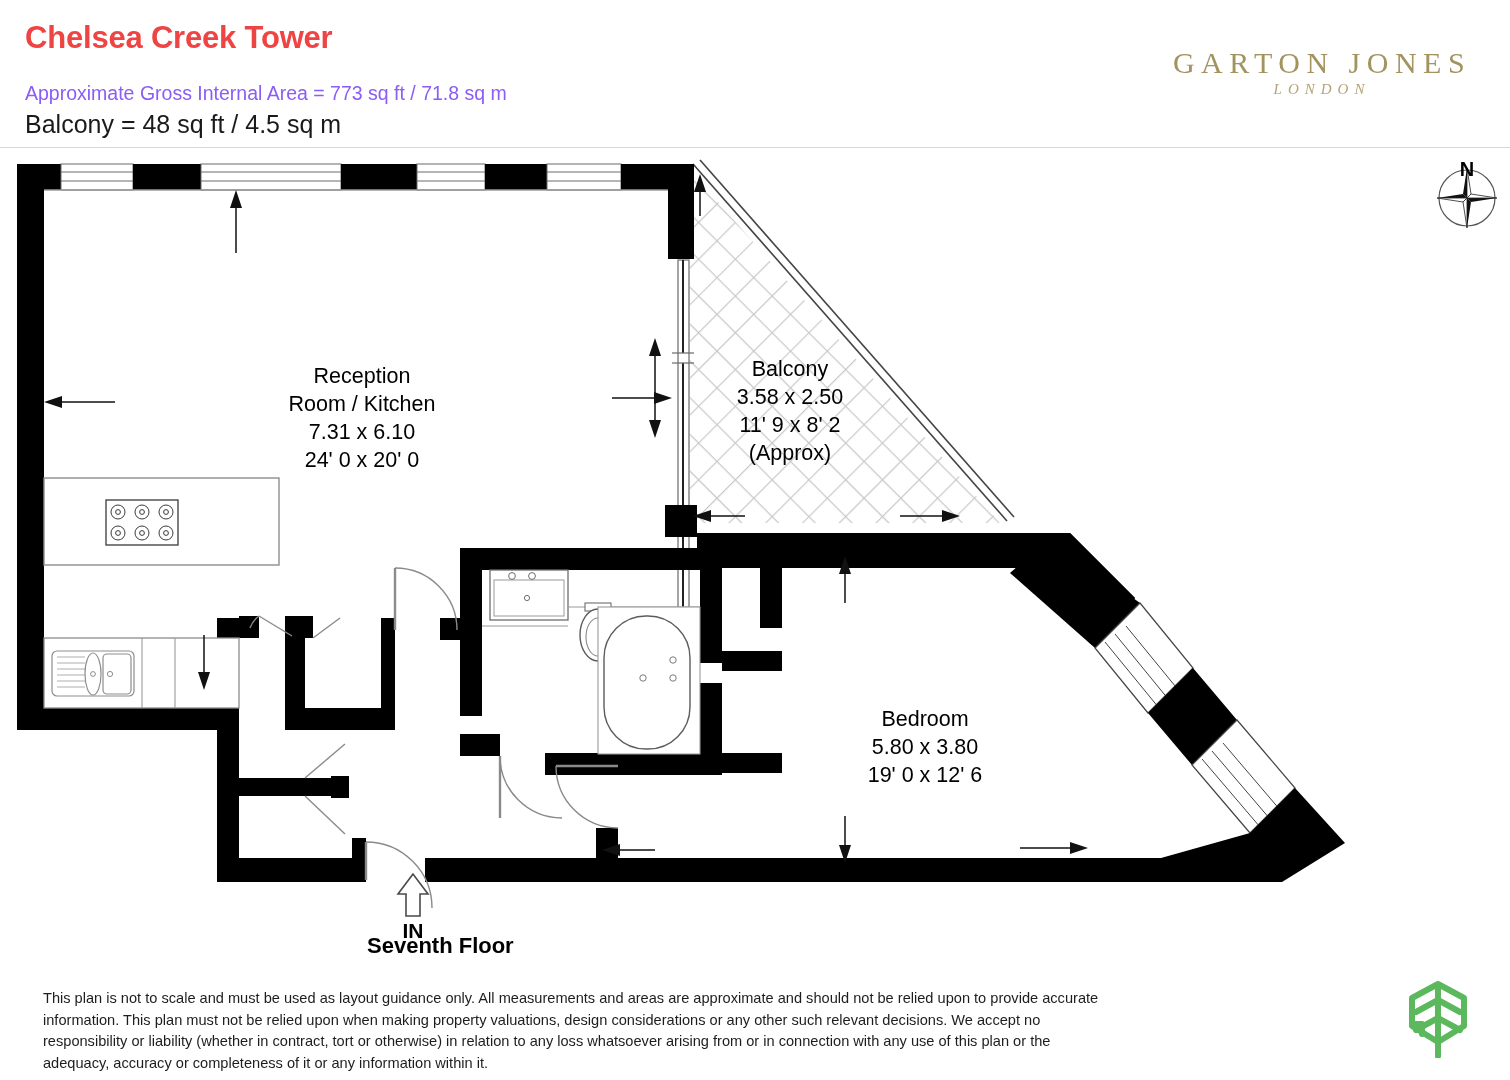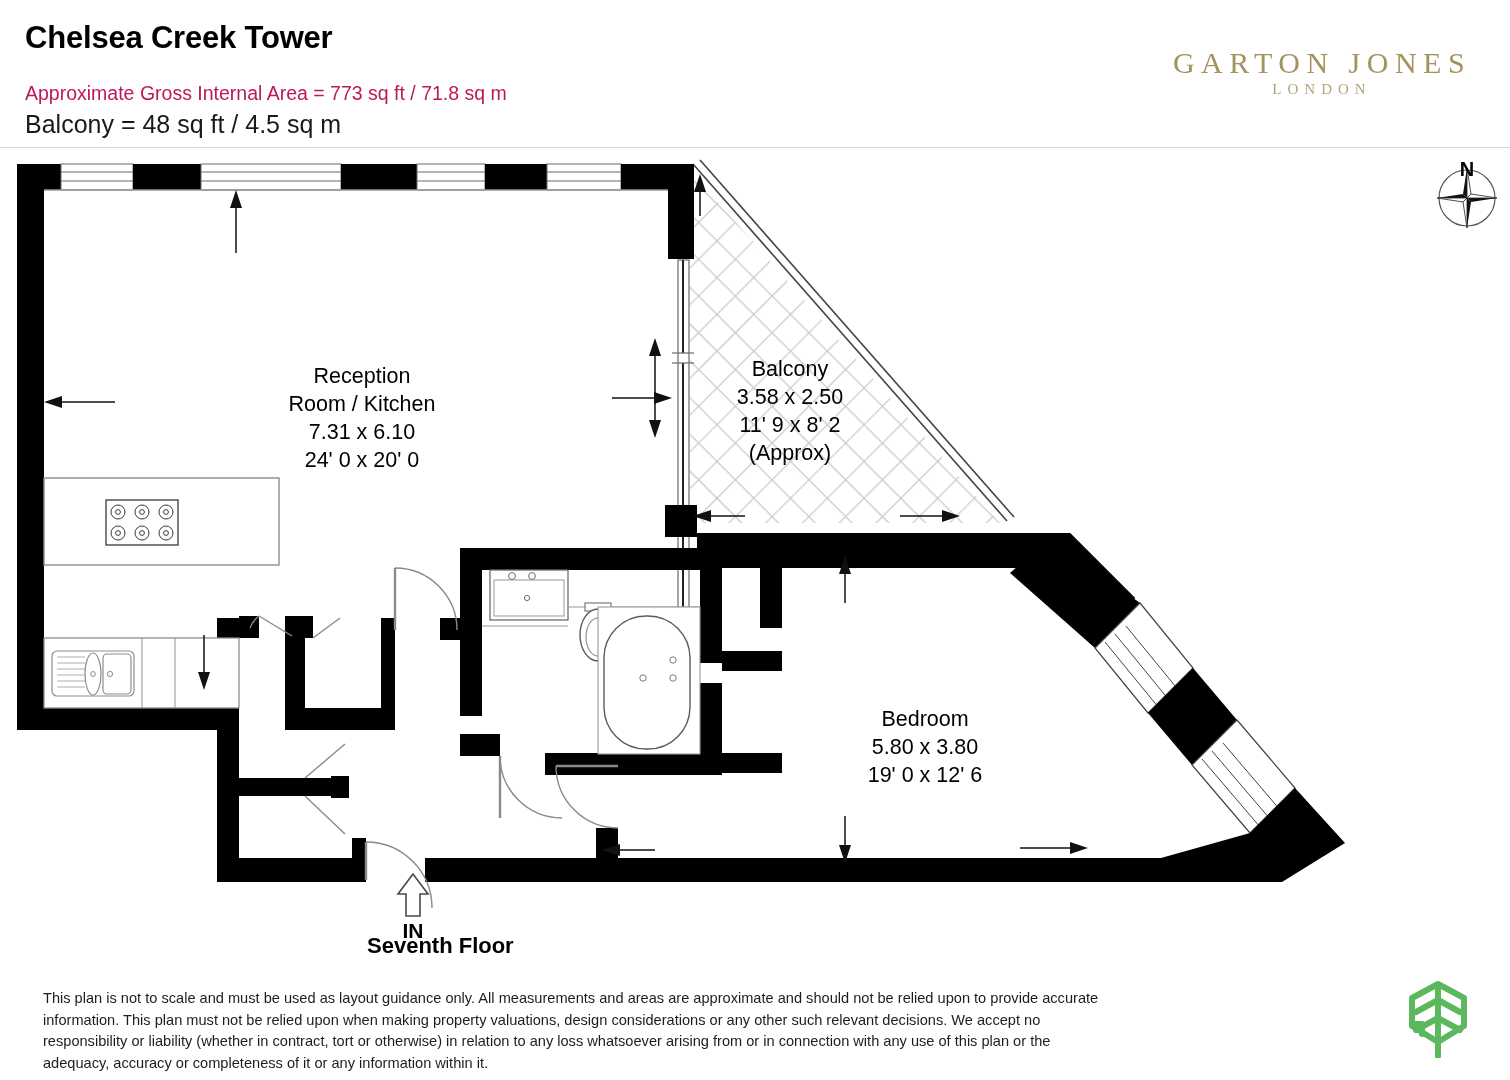--- a/index.html
+++ b/index.html
@@ -22,27 +22,27 @@
     position: absolute;
     left: 0; top: 0;
     width: 1510px; height: 148px;
   }
   #property-title {
     position: absolute;
     left: 25px; top: 20px;
     font-size: 31px;
     font-weight: bold;
     letter-spacing: -0.2px;
-    color: #000000;
+    color: #ef4444;
   }
   #area-line-1 {
     position: absolute;
     left: 25px; top: 82px;
     font-size: 19.5px;
-    color: #be185d;
+    color: #8b5cf6;
   }
   #area-line-2 {
     position: absolute;
     left: 25px; top: 110px;
     font-size: 25px;
     color: #1a1a1a;
   }
   #brand-logo {
     position: absolute;
     right: 18px; top: 46px;
@@ -56,20 +56,21 @@
     color: #a3935f;
     white-space: nowrap;
   }
   #brand-sub {
     font-family: "Liberation Serif", serif;
     font-size: 15px;
     letter-spacing: 6px;
     color: #b3a478;
     margin-top: 1px;
     white-space: nowrap;
+    font-style: italic;
   }
   #header-rule {
     position: absolute;
     left: 0; top: 147px;
     width: 1510px; height: 1px;
     background: #d8d8d8;
   }
 
   
   #plan-canvas {

